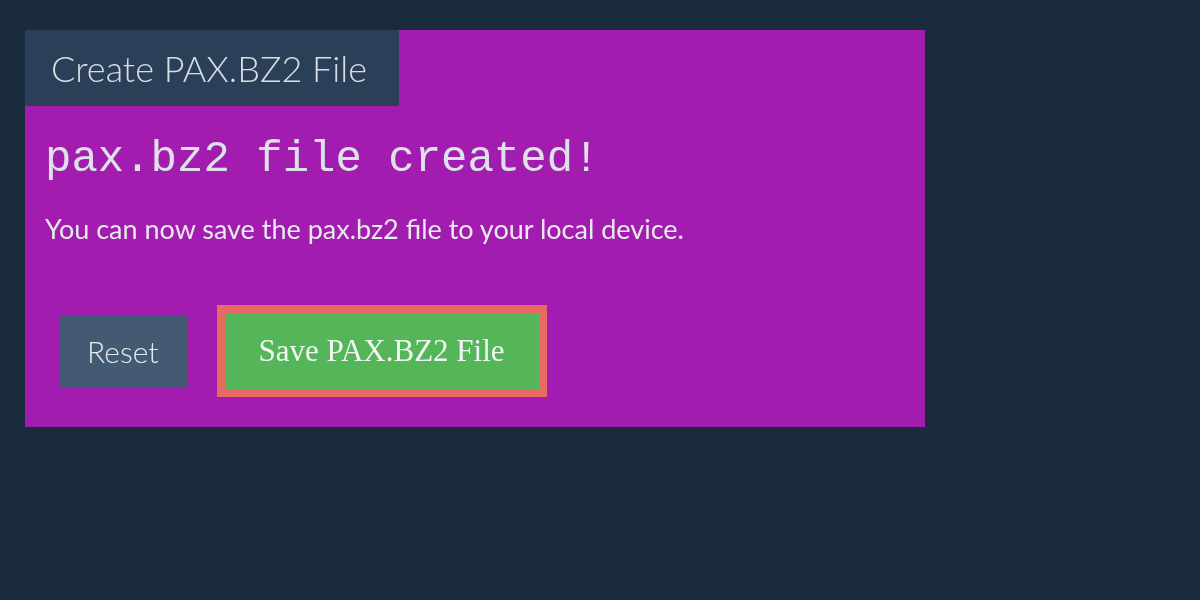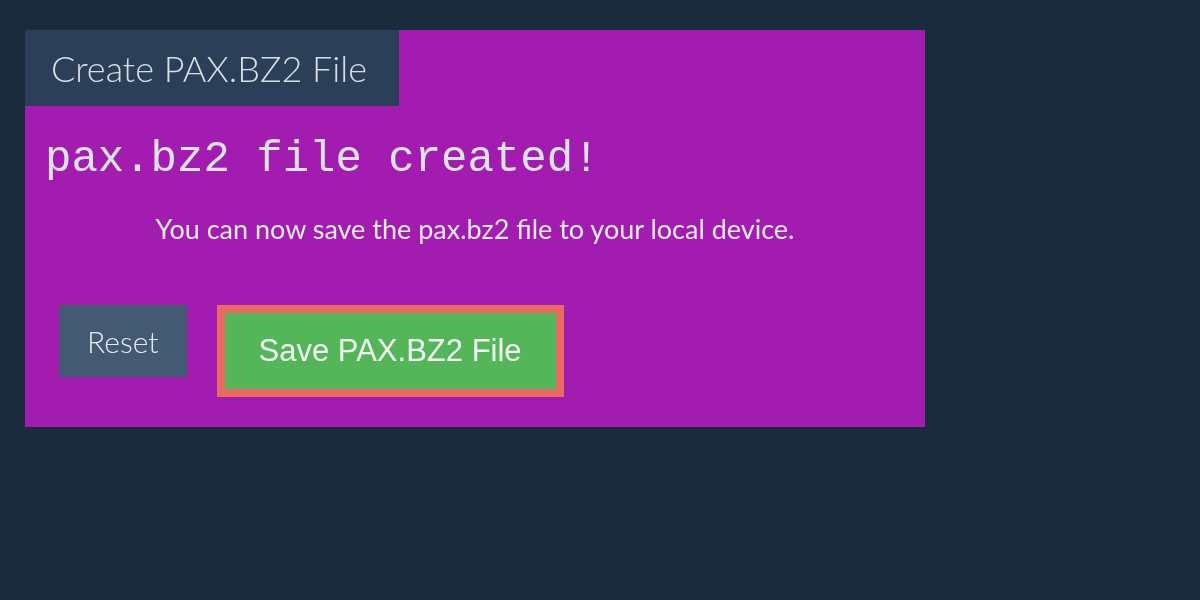--- a/index.html
+++ b/index.html
@@ -37,46 +37,45 @@
       font-size: 44px;
       font-weight: 300;
       margin-bottom: 28px;
       font-family: Liberation Mono, monospace;
     }
     .description {
       color: #e8eaec;
       font-size: 27px;
       font-weight: 400;
       margin-bottom: 60px;
-      text-align: center;
     }
     .button-row {
       display: flex;
-      align-items: flex-start;
+      align-items: center;
       gap: 30px;
       padding-left: 14px;
     }
     .reset-btn {
       background-color: #445a72;
       color: #e6eaef;
       border: none;
       padding: 18px 28px;
       font-size: 30px;
       font-weight: 300;
       font-family: inherit;
       cursor: pointer;
     }
     .save-btn {
       background-color: #55b559;
       color: #f2f7f3;
       border: 8px solid #e76b63;
       padding: 20px 34px;
       font-size: 31px;
       font-weight: 300;
-      font-family: Liberation Sans, sans-serif;
+      font-family: Liberation Serif, serif;
       cursor: pointer;
     }
   </style>
 </head>
 <body>
 
 <div class="panel">
   <div class="tab">
     <span>Create PAX.BZ2 File</span>
   </div>

